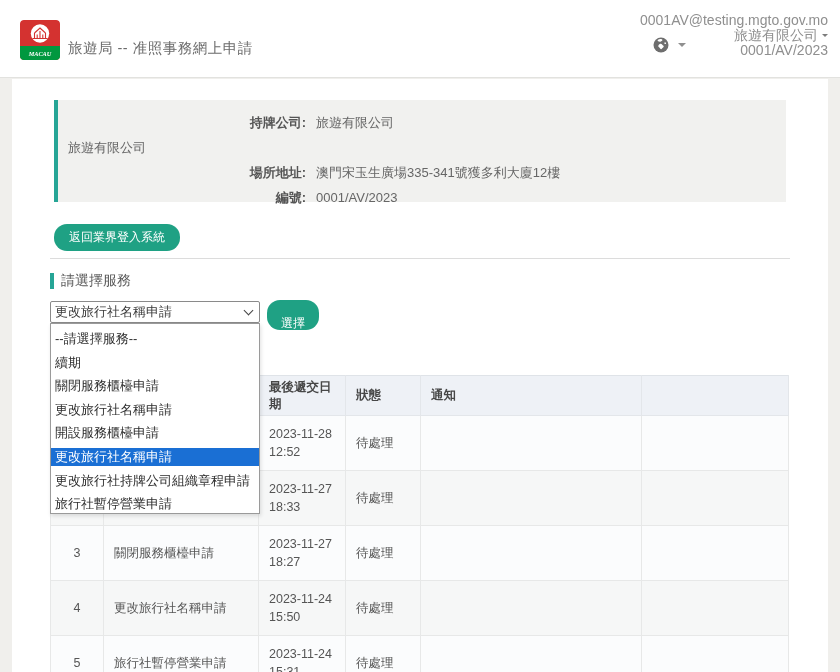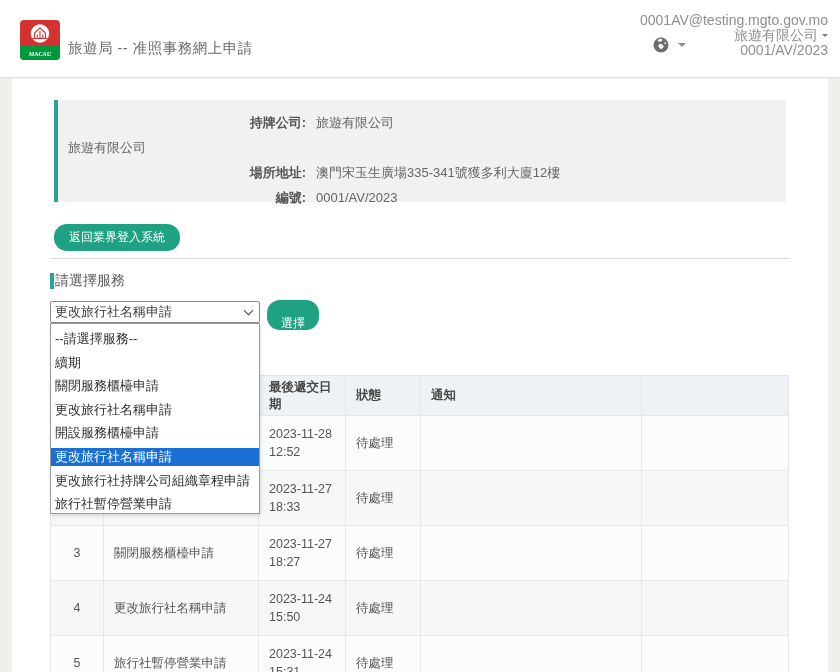--- a/index.html
+++ b/index.html
@@ -38,21 +38,21 @@
     font-size:12px; padding:5px 15px; cursor:pointer;
     font-family:Liberation Serif, serif; }
   .back-btn { position:absolute; left:42px; top:145px; }
   .choose-btn { position:absolute; left:255px; top:221px; height:23px; padding:15px 14px; }
 
   .divider { position:absolute; left:38px; top:179px; width:740px; height:1px;
     background:#dcdcdc; }
 
   
   .section-header { position:absolute; left:38px; top:193px; display:flex;
-    align-items:center; gap:1px; }
+    align-items:center; gap:7px; }
   .section-bar { width:4px; height:16px; background:#26a596; }
   .section-title { font-size:14px; color:#5a5a5a; }
 
   
   .select-box { position:absolute; left:38px; top:222px; width:210px; height:22px;
     background:#fff; border:1px solid #8a8a8a; border-radius:2px; display:flex;
     align-items:center; justify-content:space-between; padding:0 7px 0 4px;
     font-size:13px; color:#3a3a3a; cursor:pointer; }
   .chev { width:7px; height:7px; border-right:1.6px solid #444;
     border-bottom:1.6px solid #444; transform:rotate(45deg); margin-top:-3px; }

